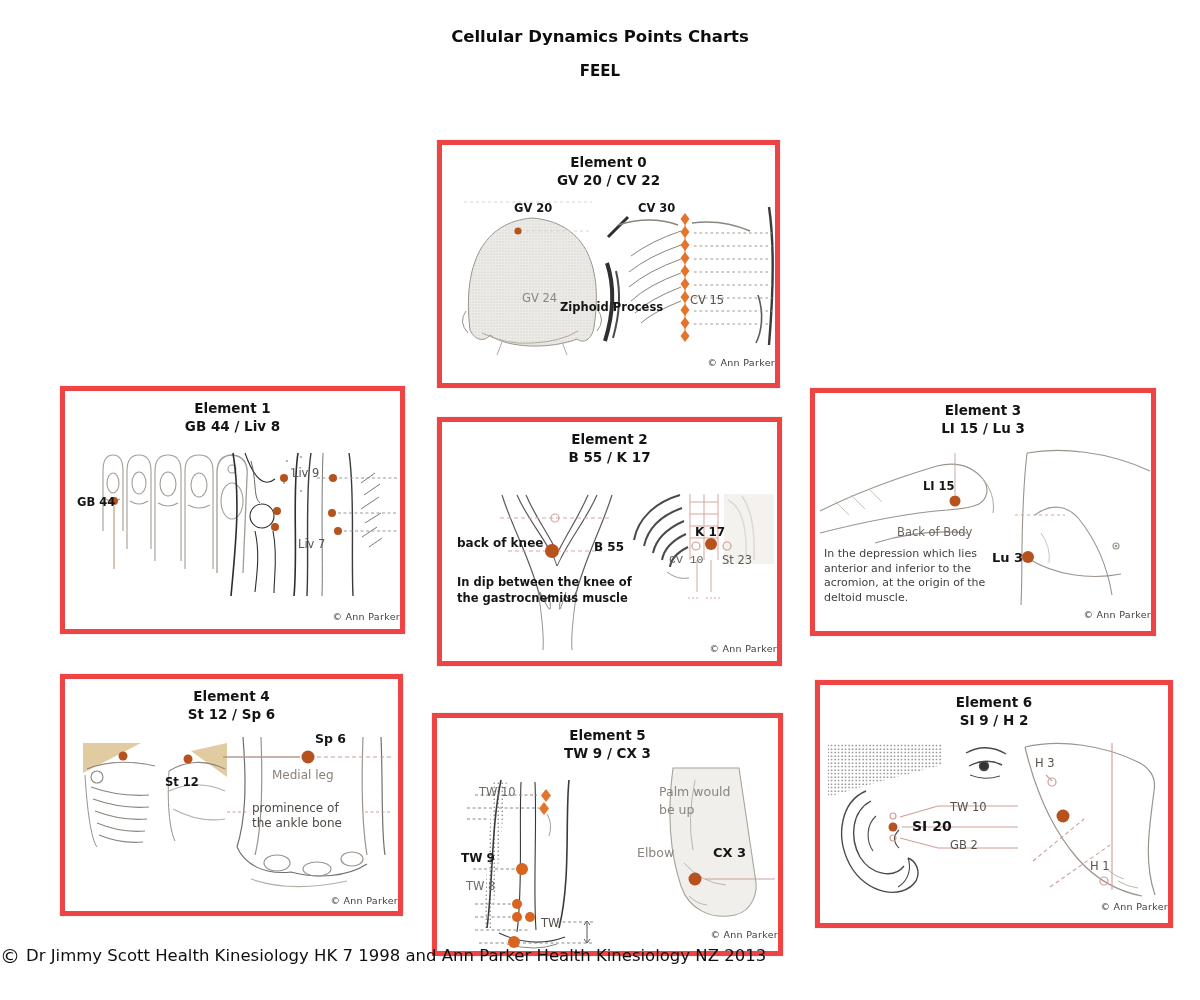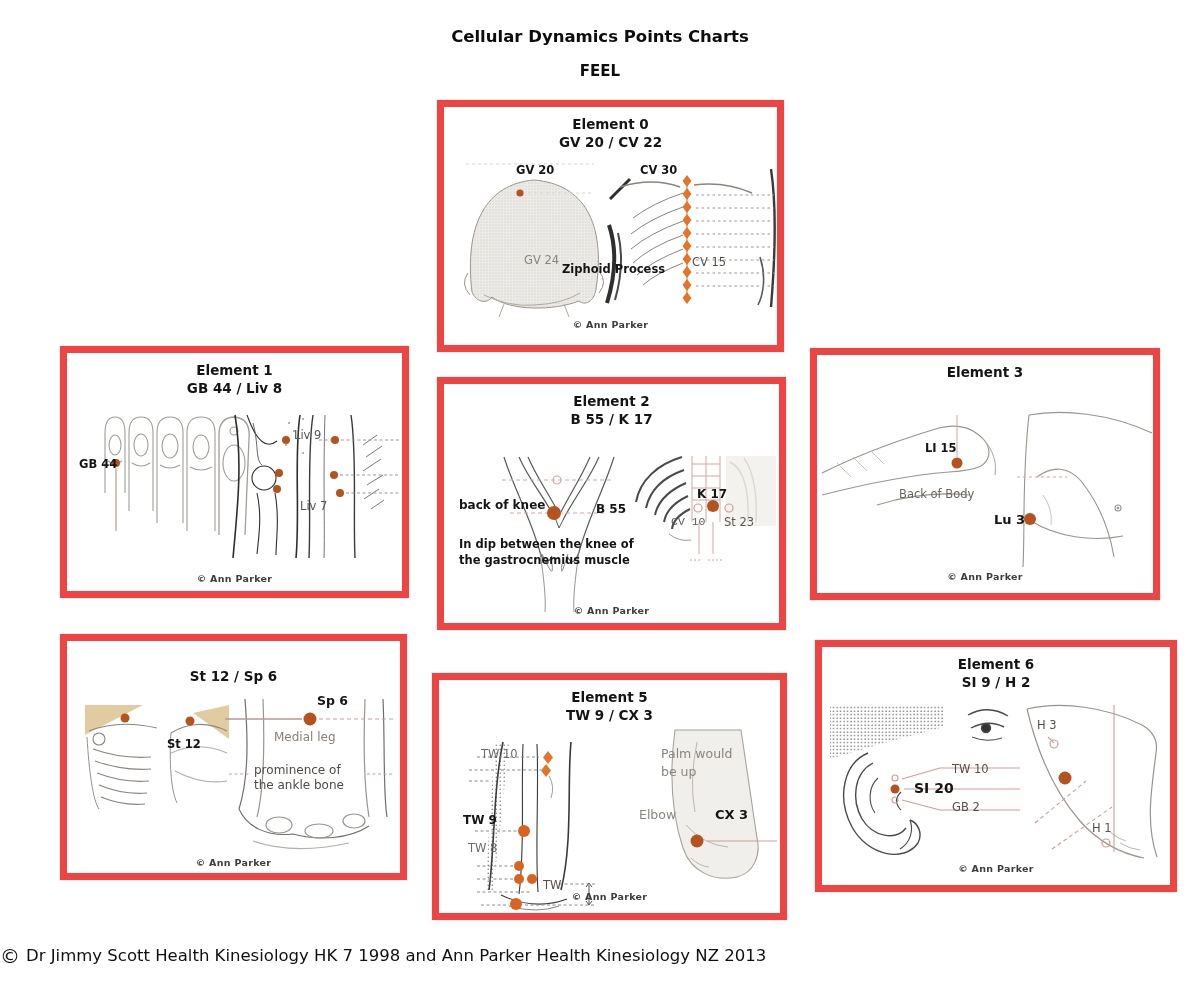--- a/index.html
+++ b/index.html
@@ -1,25 +1,25 @@
 <!DOCTYPE html>
 <html><head>
 <meta charset="utf-8">
 <style>
   html,body{margin:0;padding:0;background:#fff;}
   body{width:1200px;height:1000px;position:relative;font-family:"DejaVu Sans",sans-serif;color:#111;}
   .page-title{position:absolute;left:0;right:0;top:27px;text-align:center;font-size:16.5px;font-weight:bold;color:#0d0d0d;}
   .page-subtitle{position:absolute;left:0;right:0;top:62px;text-align:center;font-size:15px;font-weight:bold;color:#0d0d0d;}
-  .panel{position:absolute;background:#fff;border:7px solid #ef4444;box-shadow:0 0 0 1px #f2f2f2;}
+  .panel{position:absolute;background:#fff;border:5px solid #ef4444;box-shadow:0 0 0 1px #f2f2f2;margin-top:40px;}
   .ptitle{position:absolute;top:9px;left:0;right:0;text-align:center;font-size:13.5px;font-weight:bold;color:#141414;}
   .ppoints{position:absolute;top:27px;left:0;right:0;text-align:center;font-size:13.5px;font-weight:bold;color:#141414;}
   .art{position:absolute;left:0;top:0;}
   .lbl{position:absolute;font-size:11.5px;font-weight:bold;color:#151515;white-space:nowrap;}
   .lblg{position:absolute;font-size:11.5px;font-weight:normal;color:#6e6e6e;white-space:nowrap;}
-  .credit{position:absolute;left:0;right:0;text-align:center;font-size:9.5px;color:#3d3d3d;letter-spacing:.3px;font-weight:bold;}
+  .credit{position:absolute;left:0;right:0;text-align:right;font-size:9.5px;color:#3d3d3d;letter-spacing:.3px;}
   .footer{position:absolute;left:0;right:0;top:944px;font-size:16.5px;color:#101010;}
   .footer .csym{font-size:20px;vertical-align:-2px;margin-right:6px;}
 </style>
 </head>
 <body>
 
 <div class="page-title">Cellular Dynamics Points Charts</div>
 <div class="page-subtitle">FEEL</div>
 
 <div class="panel" style="left:437px;top:100px;width:333px;height:238px;">
@@ -220,20 +220,21 @@
   <span class="lbl" style="left:253px;top:103px;font-size:12px;">K 17</span>
   <span class="lblg" style="left:227px;top:131px;color:#5f5a54;font-family:Liberation Mono, monospace;">CV 10</span>
   <span class="lblg" style="left:280px;top:131px;color:#5f5a54;">St 23</span>
   <span class="lbl" style="left:15px;top:153px;">In dip between the knee of</span>
   <span class="lbl" style="left:15px;top:169px;">the gastrocnemius muscle</span>
   <div class="credit" style="top:221px;">© Ann Parker</div>
 </div>
 
 <div class="panel" style="left:810px;top:348px;width:336px;height:238px;">
   <div class="ptitle">Element 3</div>
+  <div class="ppoints">LI 15 / Lu 3</div>
   <svg class="art" width="336" height="238" viewBox="0 0 336 238">
 
     <g fill="none" stroke="#9a948c" stroke-width="1.1">
       <path d="M5,118 C45,98 85,84 122,73 C142,68 157,73 168,86 C175,96 172,106 164,111"></path>
       <path d="M5,140 C52,128 95,120 132,117 C148,116 160,113 164,111"></path>
       <path d="M60,150 C92,140 122,137 152,140"></path>
       <path d="M20,108 l14,14 M36,102 l14,14 M54,96 l13,13" stroke="#c4bfb7" stroke-width="0.9"></path>
       <path d="M168,86 C176,96 180,108 178,120" stroke="#b4afa7"></path>
     </g>
     <line x1="140" y1="60" x2="140" y2="102" stroke="#c9a9a0" stroke-width="1"></line>
@@ -247,24 +248,26 @@
       <path d="M226,140 q10,14 8,30" stroke="#c4bfb7" stroke-width="0.9"></path>
       <circle cx="301" cy="153" r="3"></circle>
         <circle cx="301" cy="153" r="0.8" fill="#9a948c"></circle>
     </g>
     <line x1="200" y1="122" x2="250" y2="122" stroke="#d5a79f" stroke-width="1" stroke-dasharray="3,3"></line>
     <circle cx="213" cy="164" r="6" fill="#b5521d"></circle>
   </svg>
   <span class="lbl" style="left:108px;top:86px;">LI 15</span>
   <span class="lblg" style="left:82px;top:132px;color:#6b665f;">Back of Body</span>
   <span class="lbl" style="left:177px;top:157px;font-size:13px;">Lu 3</span>
+  <div class="lblg" style="left:9px;top:154px;width:178px;white-space:normal;font-size:11px;line-height:14.5px;color:#3f3f3f;">In the depression which lies anterior and inferior to the acromion, at the origin of the deltoid muscle.</div>
   <div class="credit" style="top:216px;">© Ann Parker</div>
 </div>
 
 <div class="panel" style="left:60px;top:634px;width:333px;height:232px;">
+  <div class="ptitle">Element 4</div>
   <div class="ppoints">St 12 / Sp 6</div>
   <svg class="art" width="333" height="232" viewBox="0 0 333 232">
 
     <polygon points="18,64 76,64 18,94" fill="#dcc391" opacity="0.85"></polygon>
     <polygon points="126,72 162,64 162,98" fill="#dcc391" opacity="0.85"></polygon>
     <g fill="none" stroke="#8a857d" stroke-width="1.1">
       <path d="M22,90 C42,82 64,81 90,87"></path>
       <circle cx="32" cy="98" r="6"></circle>
       <path d="M26,108 q28,10 58,8"></path>
         <path d="M28,120 q28,10 56,8"></path>

